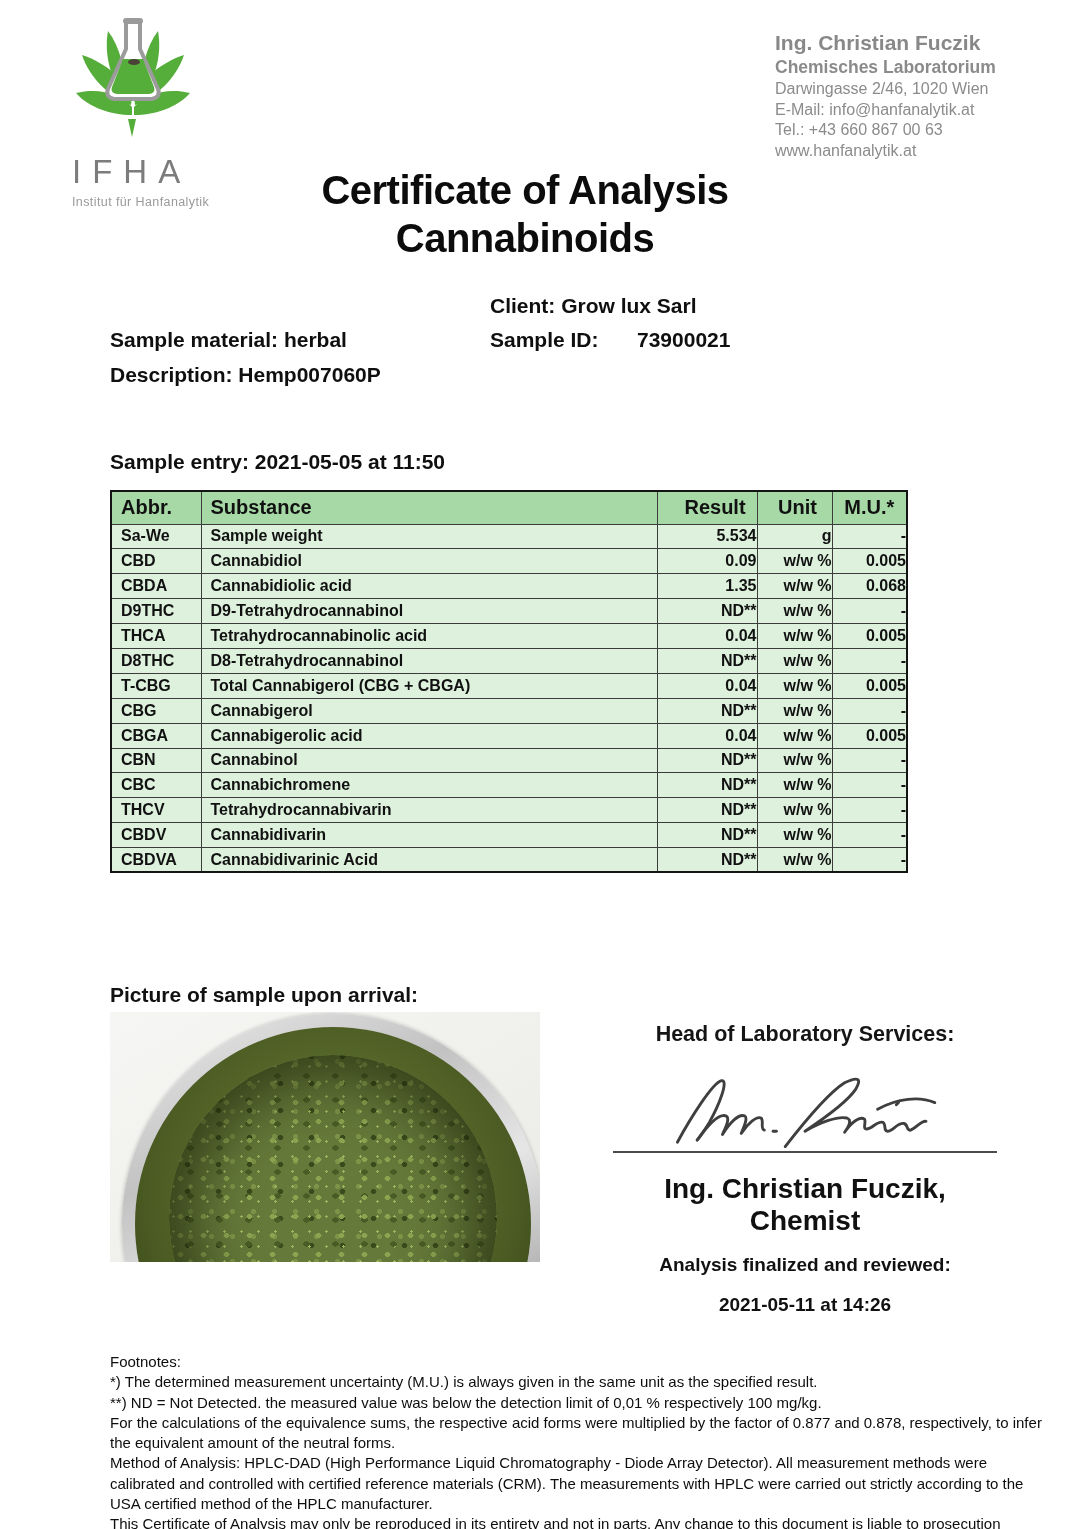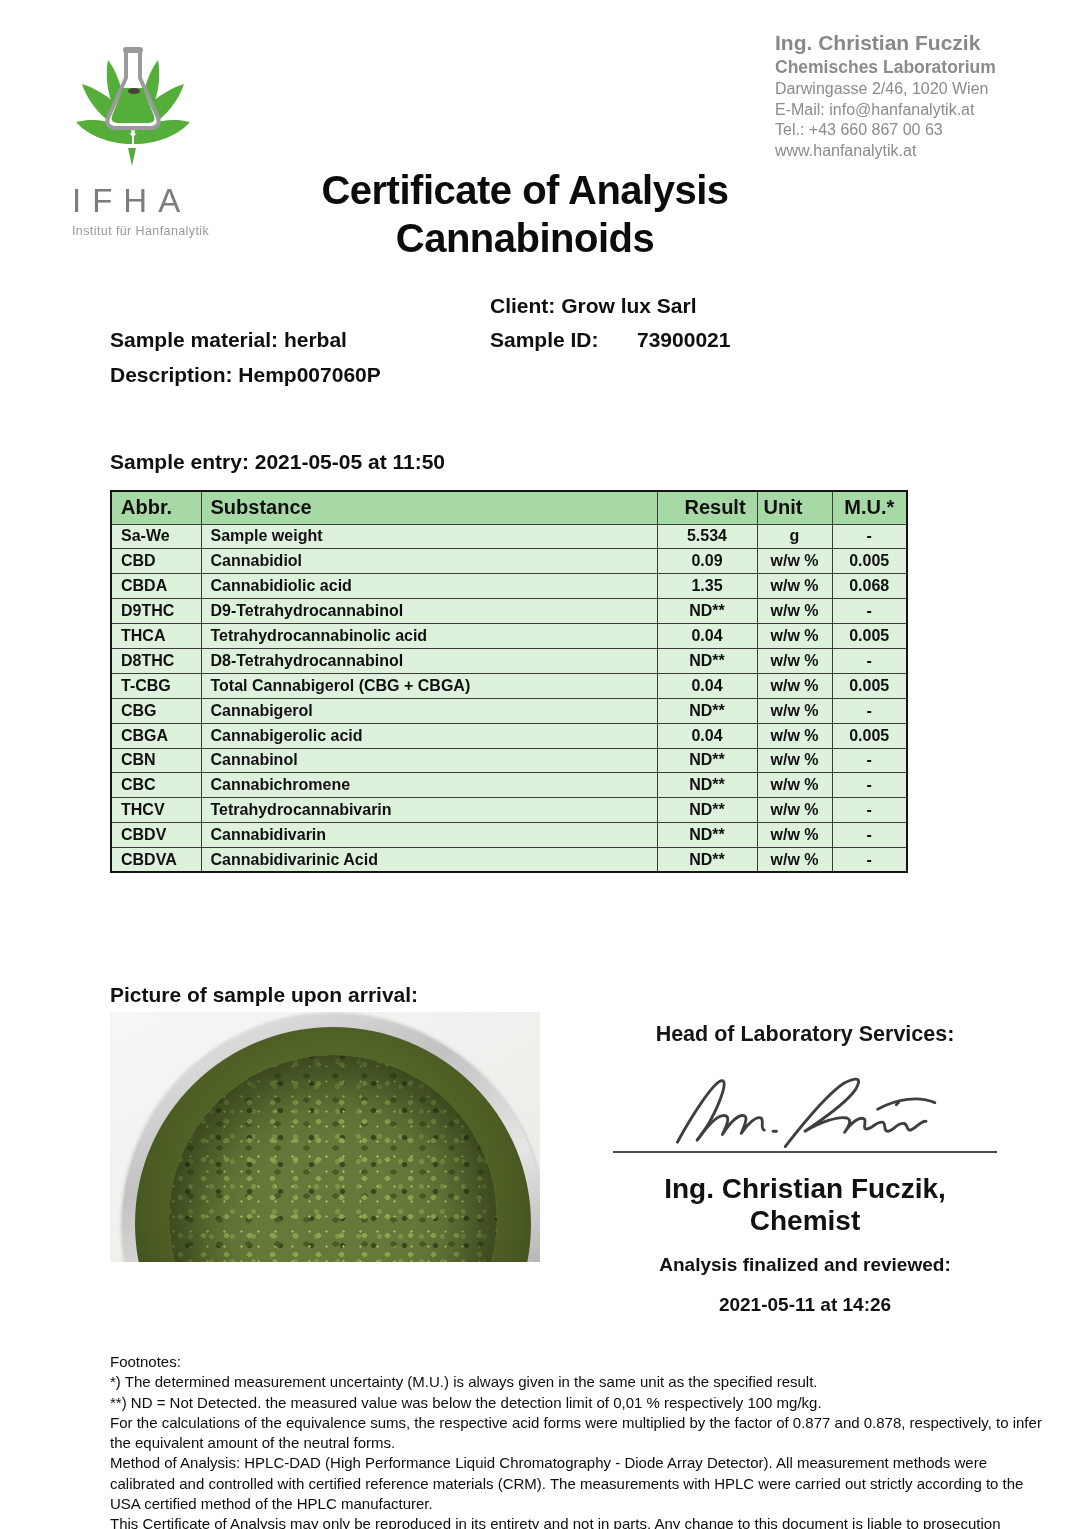--- a/index.html
+++ b/index.html
@@ -1,21 +1,21 @@
 <!DOCTYPE html>
 <html style="--tbl-header-bg: #a6d9a6; --tbl-row-bg: #ddf1dd; --tbl-border: #3c3c3c;"><head>
 <meta charset="utf-8">
 <style>
   * { margin:0; padding:0; box-sizing:border-box; }
   html,body { background:#ffffff; }
   body { font-family:"Liberation Sans", sans-serif; color:#111; }
   .page { position:relative; width:1080px; height:1529px; background:#ffffff; overflow:hidden; margin:0 auto; }
 
   
-  .logo-block { position:absolute; left:72px; top:44px; width:200px; }
+  .logo-block { position:absolute; left:72px; top:15px; width:200px; }
   .logo-svg { display:block; margin-left:2px; }
   .logo-word { margin-top:4px; font-size:33px; font-weight:400; letter-spacing:11px; color:#7c7c7c; }
   .logo-sub { margin-top:4px; font-size:12.5px; color:#9a9a9a; letter-spacing:0.4px; }
 
   
   .contact { position:absolute; left:775px; top:30px; color:#8b8b8b; line-height:20.5px; font-size:16px; }
   .contact .c-name { font-size:21px; font-weight:700; color:#888; line-height:26px; }
   .contact .c-lab { font-size:17.5px; font-weight:700; color:#8b8b8b; line-height:23px; }
 
   
@@ -34,23 +34,23 @@
   
   :root { --tbl-header-bg:#a6d9a6; --tbl-row-bg:#ddf1dd; --tbl-border:#3c3c3c; }
   table.results { position:absolute; left:110px; top:490px; width:796px;
                   border-collapse:collapse; table-layout:fixed; border:2px solid #141414; }
   table.results th, table.results td { border:1px solid var(--tbl-border); overflow:hidden; white-space:nowrap; }
   table.results th { background:var(--tbl-header-bg); height:33px; font-size:20px; font-weight:700; text-align:left; padding-left:9px; }
   table.results td { background:var(--tbl-row-bg); height:24.9px; font-size:16px; font-weight:700; padding-left:9px; }
   table.results th:nth-child(1) { width:90px; }
   table.results th:nth-child(2) { width:456px; }
   table.results th:nth-child(3) { width:100px; text-align:center; padding-left:16px; }
-  table.results th:nth-child(4) { width:75px;  padding-left:6px; }
+  table.results th:nth-child(4) { width:75px;  text-align:center; padding-left:6px; }
   table.results th:nth-child(5) { width:75px;  text-align:center; padding-left:0; }
-  table.results td:nth-child(n+3) { text-align:center; padding-left:0; }
+  table.results td:nth-child(n+3) { text-align:right; padding-left:0; }
 
   
   .pic-caption { position:absolute; left:110px; top:983px; font-size:21px; font-weight:700; }
   .photo { position:absolute; left:110px; top:1012px; width:430px; height:250px; overflow:hidden;
            background:linear-gradient(150deg,#f6f6f4 0%,#efefec 60%,#e9e9e6 100%); }
   .bowl { position:absolute; left:12px; top:2px; width:422px; height:420px; border-radius:50%;
           background:linear-gradient(155deg,#ececec 0%,#c2c2c2 30%,#e6e6e6 52%,#a9a9a9 78%,#d5d5d5 100%);
           box-shadow:0 0 4px rgba(0,0,0,0.25); }
   .bowl-interior { position:absolute; left:13px; top:13px; right:13px; bottom:13px; border-radius:50%;
           background:radial-gradient(circle at 50% 42%, #5e7030 30%, #4a5a22 62%, #36451a 82%, #2c3a14 100%); }

